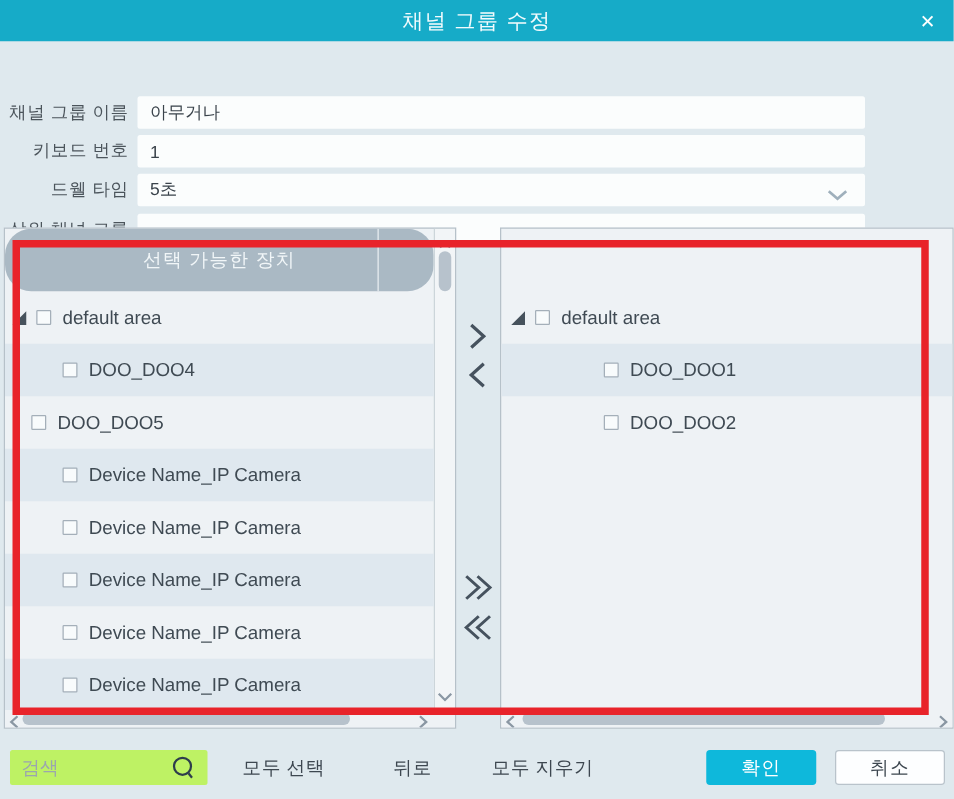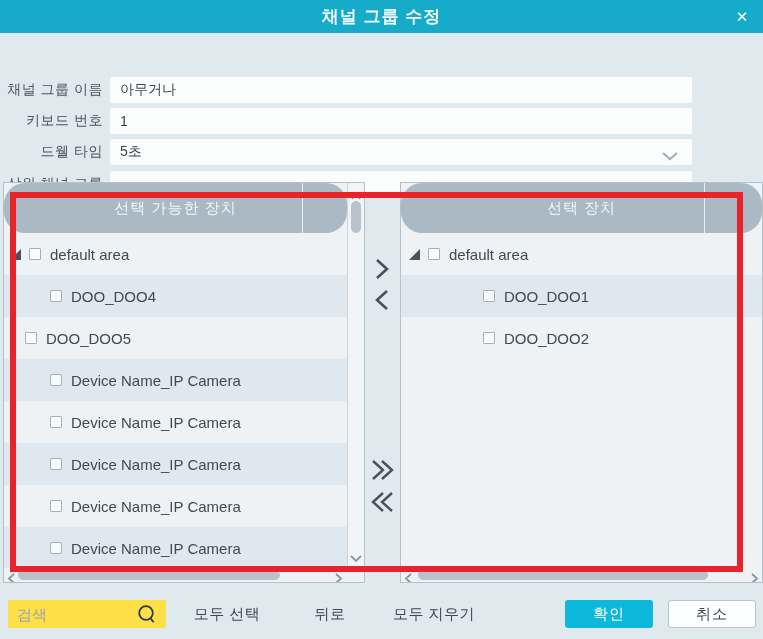--- a/index.html
+++ b/index.html
@@ -1,20 +1,20 @@
 <!DOCTYPE html>
 <html><head>
 <meta charset="utf-8">
 <style>
   * { margin:0; padding:0; box-sizing:border-box; }
   html,body { width:763px; height:639px; }
   body { font-family:"Liberation Sans","DejaVu Sans",sans-serif; background:#dfe9ee; position:relative; overflow:hidden; }
 
   
-  .titlebar { position:absolute; left:0; top:0; width:763px; height:33px; background:#16abc8; display:flex; align-items:center; justify-content:center;font-weight:bold; }
+  .titlebar { position:absolute; left:0; top:0; width:763px; height:33px; background:#16abc8; display:flex; align-items:center; justify-content:center; }
   .titlebar .title { color:#f2fbfd; font-size:17px; letter-spacing:1px; }
   .close-btn { position:absolute; right:10px; top:6px; width:22px; height:22px; color:#ffffff; font-size:15px; font-weight:bold; display:flex; align-items:center; justify-content:center; cursor:pointer; }
 
   
   .form-row { position:absolute; left:0; width:763px; height:25px; display:flex; align-items:center;margin-top:24px; }
   .form-row .flabel { width:103px; text-align:right; font-size:14px; color:#4b545b; letter-spacing:0.5px; }
   .form-row .fctrl { position:absolute; left:110px; width:582px; height:25px; background:#fbfdfd; border:none; border-radius:2px; font-size:14px; color:#3a434b; padding:13px 10px; font-family:"Liberation Sans","DejaVu Sans",sans-serif; }
   .fselect { display:flex; align-items:center; }
   .fselect .chev { position:absolute; right:14px; top:9px; }
 
@@ -41,25 +41,25 @@
   .hthumb { position:absolute; top:2px; height:10px; background:#b7c2cc; border-radius:5px; }
   .harrow { position:absolute; top:2px; }
 
   
   .xfer { position:absolute; width:30px; height:26px; display:flex; align-items:center; justify-content:center; cursor:pointer; }
 
   
   .highlight { position:absolute; left:10px; top:192px; width:733px; height:380px; border:6px solid #e8232a; pointer-events:none; }
 
   
-  .searchbox { position:absolute; left:8px; top:600px; width:158px; height:28px; background:#fde047; border-radius:2px; display:flex; align-items:center; }
+  .searchbox { position:absolute; left:8px; top:600px; width:158px; height:28px; background:#bef264; border-radius:2px; display:flex; align-items:center; }
   .searchbox input { border:none; background:transparent; width:118px; padding:0 0 0 9px; font-size:15px; color:#3a434b; font-family:"Liberation Sans","DejaVu Sans",sans-serif; }
   .searchbox input::placeholder { color:#9ba6ae; }
   .mag { position:absolute; right:9px; top:4px; cursor:pointer; }
-  .txtbtn { position:absolute; top:600px; height:28px; display:flex; align-items:center; justify-content:center; font-size:15px; color:#3d4750; cursor:pointer; letter-spacing:0.5px; }
+  .txtbtn { position:absolute; top:600px; height:28px; display:flex; align-items:center; justify-content:center; font-size:15px; color:#3d4750; cursor:pointer; letter-spacing:0.5px;font-family:Liberation Serif, serif; }
   .btn { position:absolute; top:600px; width:88px; height:28px; border-radius:3px; display:flex; align-items:center; justify-content:center; font-size:15px; cursor:pointer; letter-spacing:1px; }
   .btn-ok { left:565px; background:#0eb8db; color:#ffffff; }
   .btn-cancel { left:668px; background:#fdfeff; border:1px solid #b9c3cb; color:#3d4750; }
 </style>
 </head>
 <body>
 
 <div class="titlebar">
   <span class="title">채널 그룹 수정</span>
 </div>
@@ -181,24 +181,20 @@
   </svg>
 </div>
 <div class="xfer" style="left:368px;top:489px">
   <svg width="26" height="26">
     <polyline points="13,4 3,13 13,22" fill="none" stroke="#46525e" stroke-width="2.4"></polyline>
     <polyline points="22,4 12,13 22,22" fill="none" stroke="#46525e" stroke-width="2.4"></polyline>
   </svg>
 </div>
 
 <div class="panel panel-right">
-  <div class="phead" style="width:361px">
-    <span class="ptitle">선택 장치</span>
-    <span class="divider" style="left:303px"></span>
-  </div>
   <div class="rows" style="width:361px;height:335px">
     <div class="trow" style="padding-left:8px">
       <span class="expander"></span>
       <span class="cb"></span>
       <span class="tlabel">default area</span>
     </div>
     <div class="trow alt" style="padding-left:82px">
       <span class="cb"></span>
       <span class="tlabel">DOO_DOO1</span>
     </div>

